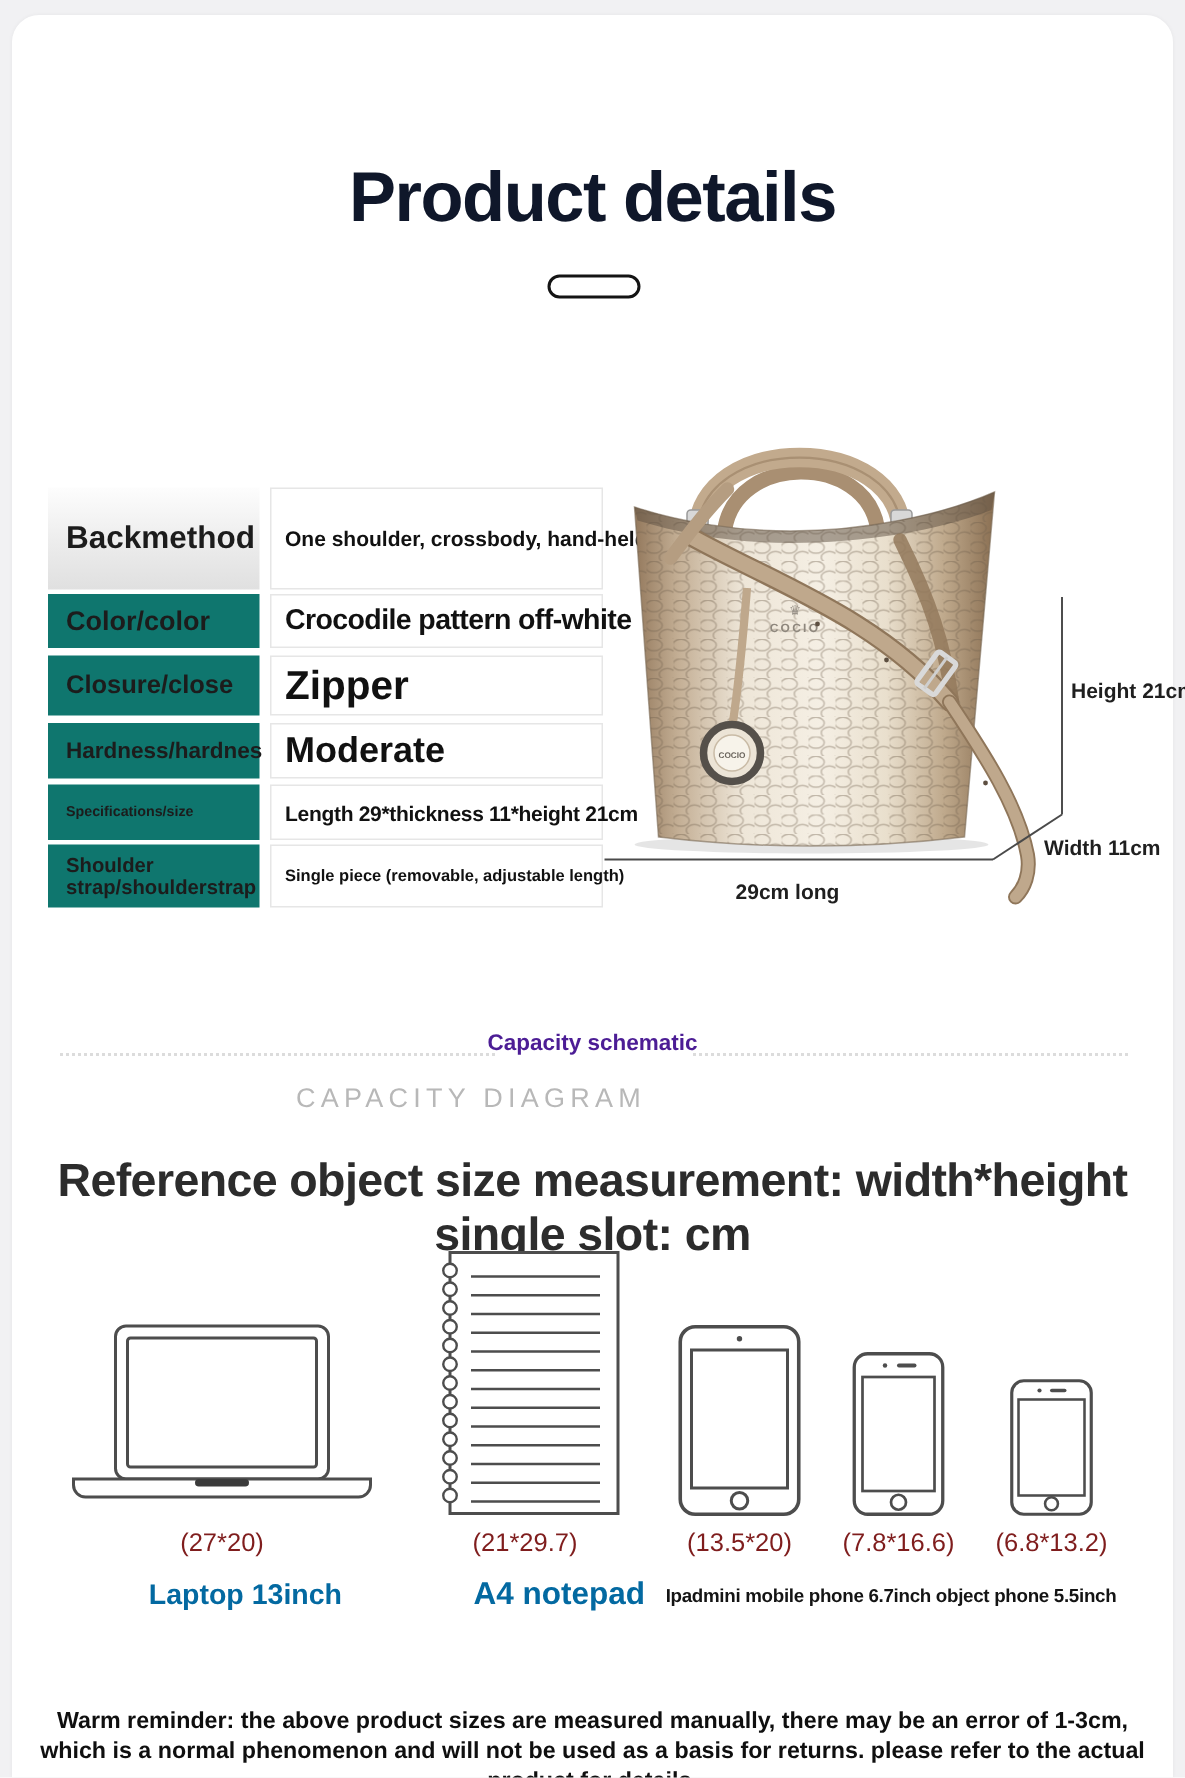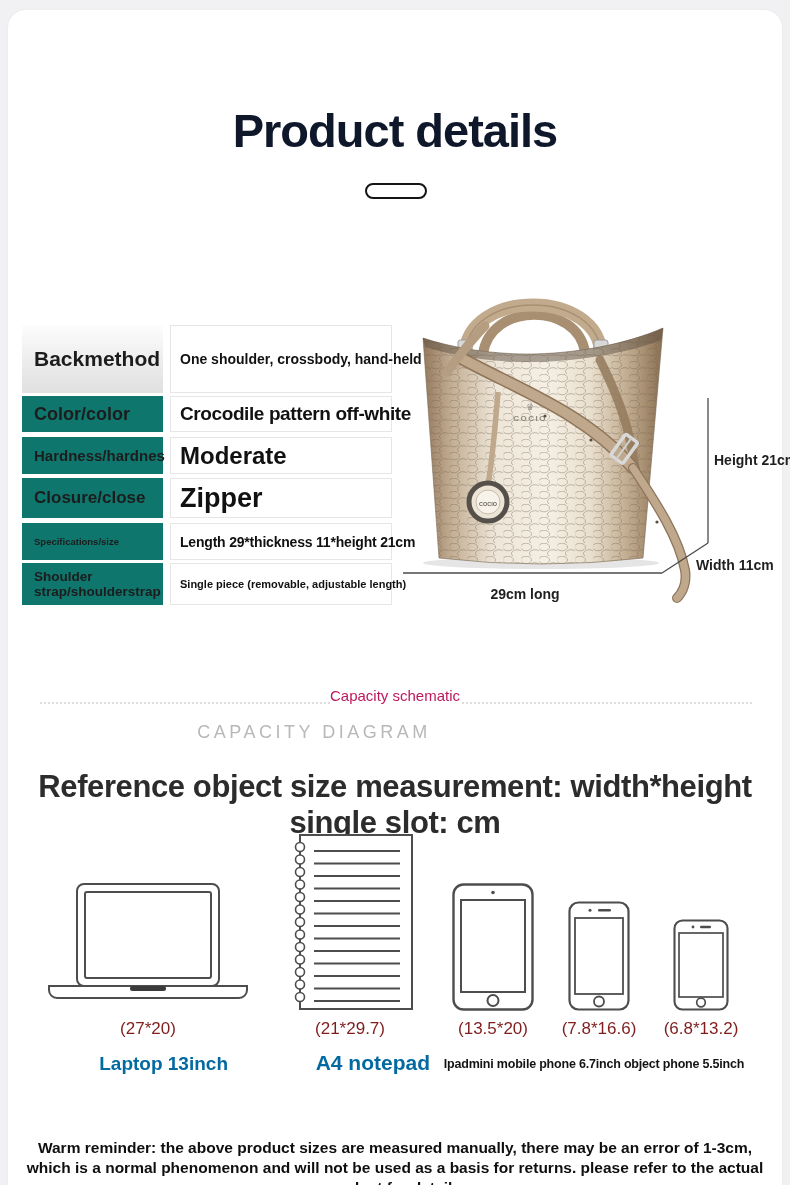--- a/index.html
+++ b/index.html
@@ -18,21 +18,21 @@
     position:absolute;left:0;top:103px;width:790px;text-align:center;
     font-size:47px;font-weight:800;letter-spacing:-1px;color:#0f172a;
   }
   .title-pill{
     position:absolute;left:calc(50% - 30px);top:183px;width:58px;height:12px;
     border:2px solid #141414;border-radius:8px;background:#fff;
   }
 
   
   .spec-table{position:absolute;left:22px;top:325px;width:380px;}
-  .spec-row{display:flex;gap:7px;}
+  .spec-row{display:flex;gap:7px;justify-content:flex-end;}
   .spec-label{
     width:141px;box-sizing:border-box;background:#0f766e;
     display:flex;align-items:center;padding-left:12px;
     font-weight:700;color:#1c1c1c;
   }
   .spec-value{
     width:222px;box-sizing:border-box;background:#fff;border:1px solid #e6e6e6;
     display:flex;align-items:center;padding-left:9px;
     font-weight:700;color:#111;white-space:nowrap;overflow:visible;
   }
@@ -57,21 +57,21 @@
 
   
   .bag-svg{position:absolute;left:395px;top:270px;width:400px;height:340px;}
   .dim-label{position:absolute;font-size:14px;font-weight:700;color:#1f1f1f;white-space:nowrap;}
   .dim-height{left:714px;top:452px;}
   .dim-width{left:696px;top:557px;}
   .dim-length{left:395px;top:586px;width:260px;text-align:center;font-size:14px;}
 
   
   .cap-heading{position:absolute;left:0;top:687px;width:790px;text-align:center;
-    font-size:15px;font-weight:400;color:#be185d;}
+    font-size:15px;font-weight:700;color:#4c1d95;}
   .cap-line{position:absolute;top:702px;width:290px;border-top:2px dotted #dcdcdc;}
   .cap-line.left{left:40px;}
   .cap-line.right{left:462px;}
   .cap-sub{position:absolute;left:0;top:722px;width:628px;text-align:center;
     font-size:18px;font-weight:400;letter-spacing:3.5px;color:#b8b8b8;}
   .ref-title{position:absolute;left:0;top:769px;width:790px;text-align:center;
     font-size:31px;font-weight:800;letter-spacing:-0.4px;color:#2c2c2c;}
 
   
   .obj-icon{position:absolute;}
@@ -101,27 +101,27 @@
 
 <div class="spec-table">
   <div class="spec-row r1">
     <div class="spec-label">Backmethod</div>
     <div class="spec-value">One shoulder, crossbody, hand-held</div>
   </div>
   <div class="spec-row r2">
     <div class="spec-label">Color/color</div>
     <div class="spec-value">Crocodile pattern off-white</div>
   </div>
+  <div class="spec-row r3">
+    <div class="spec-label">Closure/close</div>
+    <div class="spec-value">Zipper</div>
+  </div>
   <div class="spec-row r4">
     <div class="spec-label">Hardness/hardnes</div>
     <div class="spec-value">Moderate</div>
-  </div>
-  <div class="spec-row r3">
-    <div class="spec-label">Closure/close</div>
-    <div class="spec-value">Zipper</div>
   </div>
   <div class="spec-row r5">
     <div class="spec-label">Specifications/size</div>
     <div class="spec-value">Length 29*thickness 11*height 21cm</div>
   </div>
   <div class="spec-row r6">
     <div class="spec-label">Shoulder strap/shoulderstrap</div>
     <div class="spec-value">Single piece (removable, adjustable length)</div>
   </div>
 </div>

